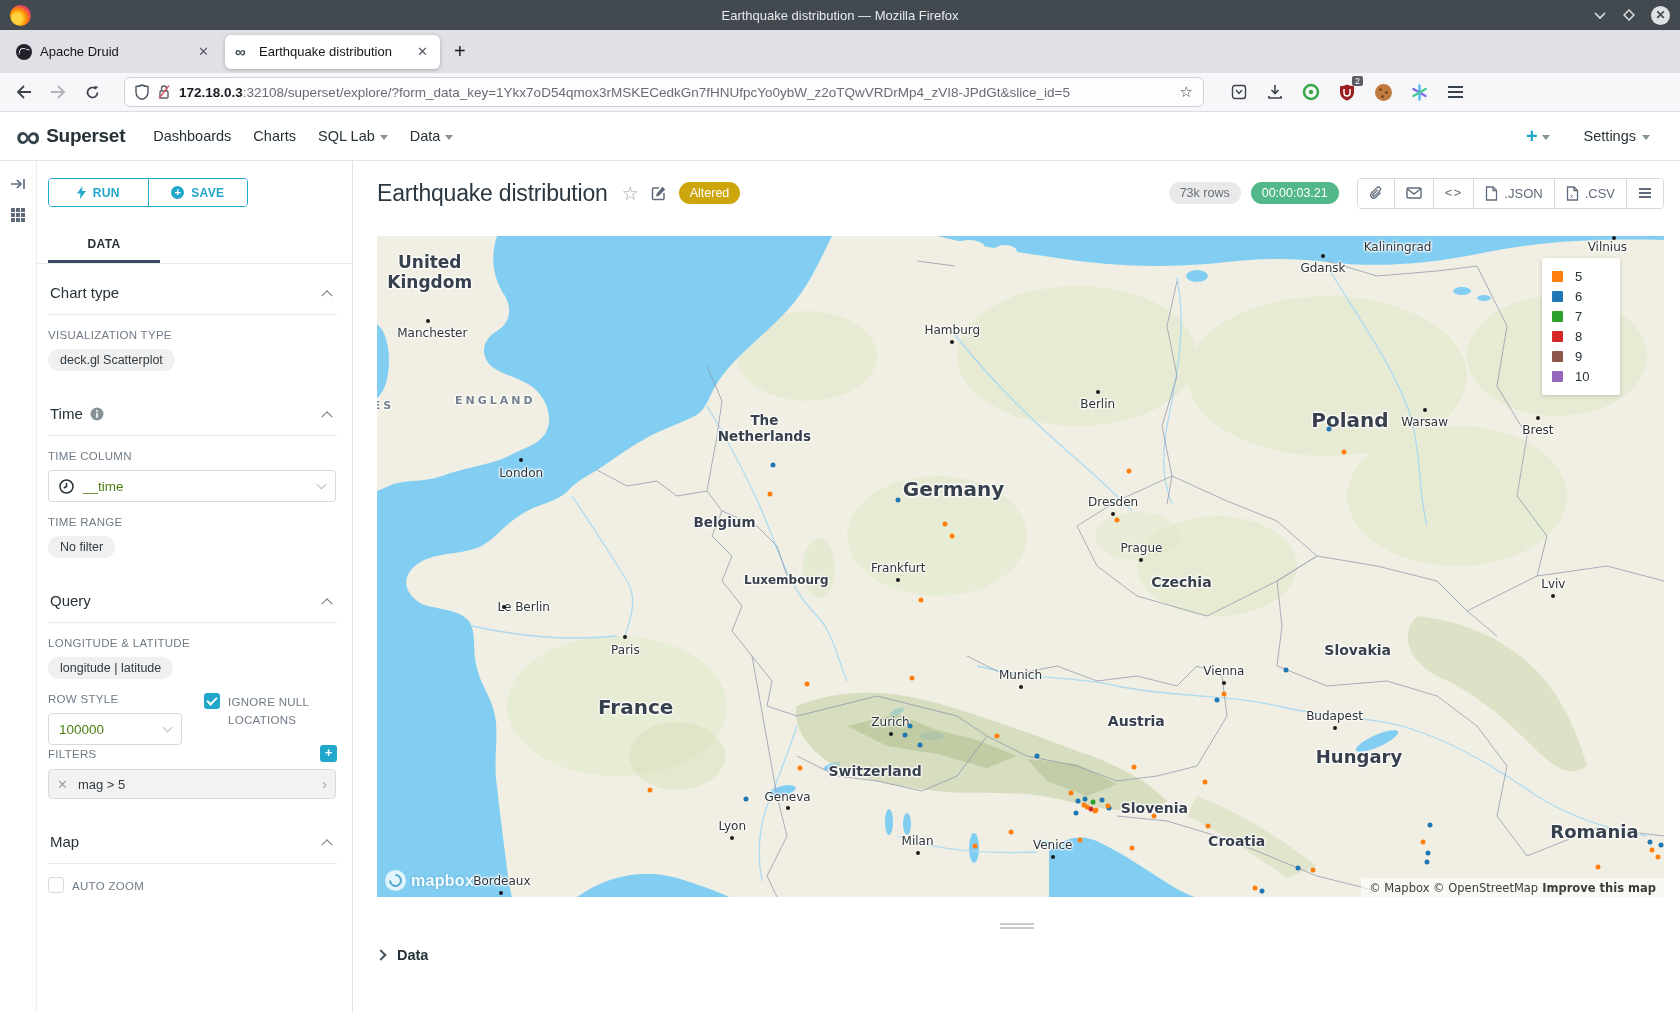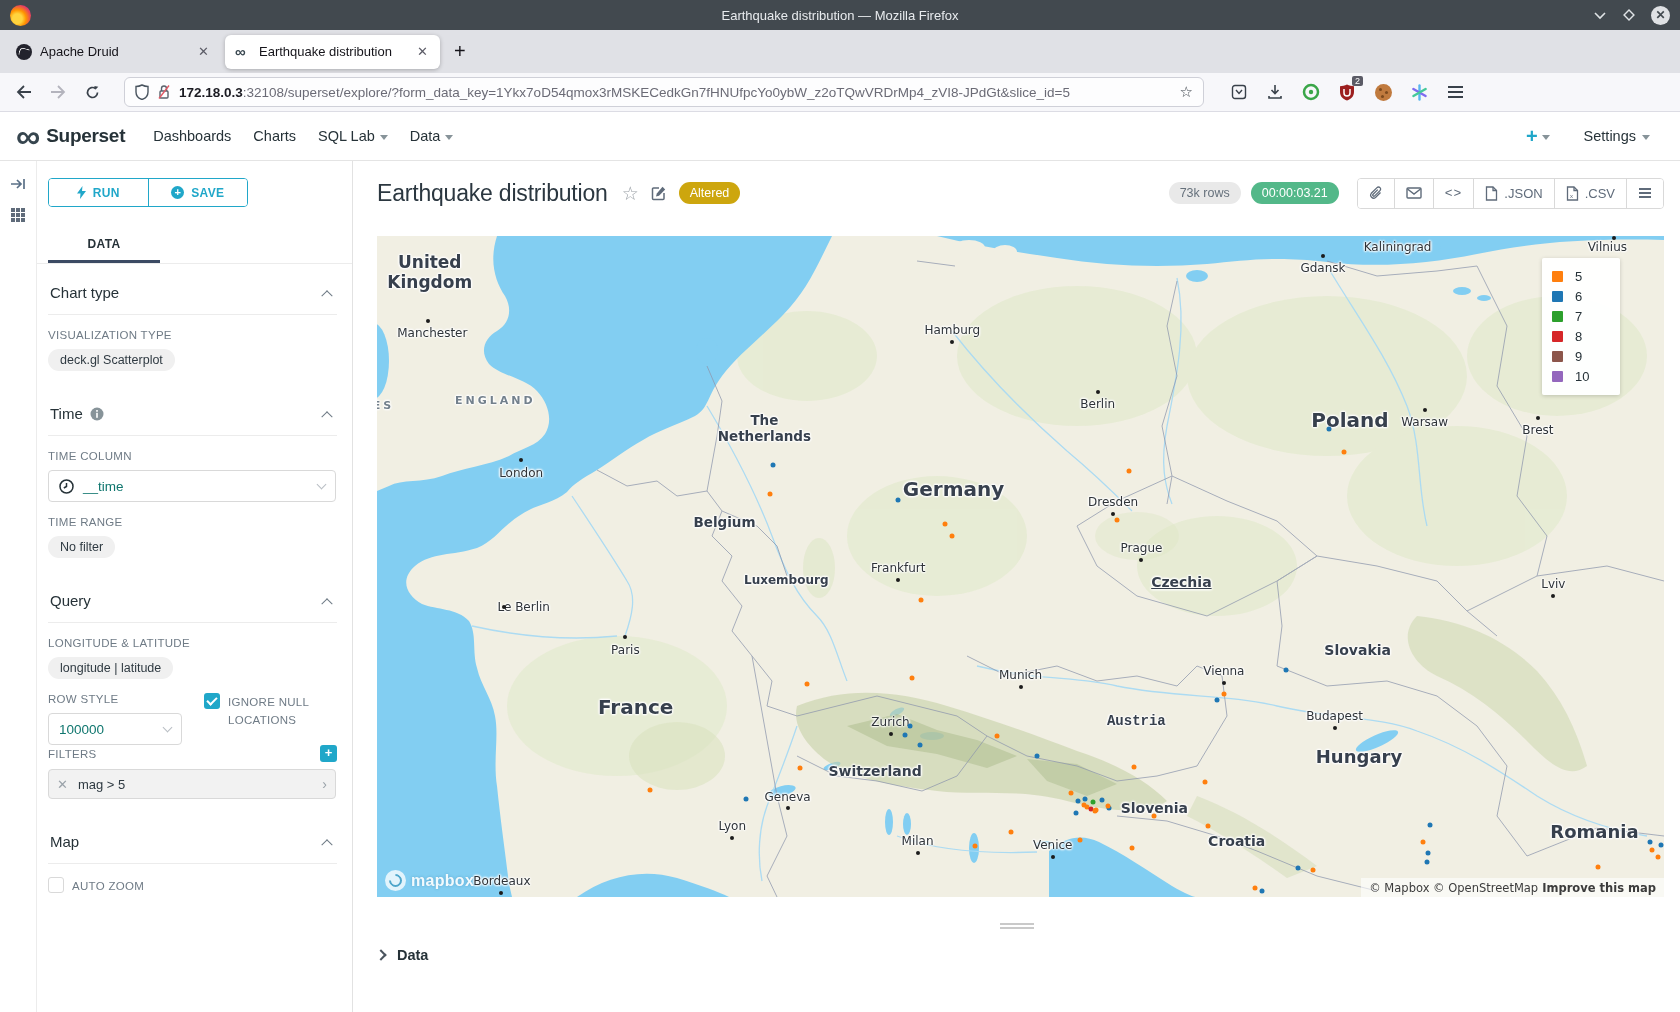--- a/index.html
+++ b/index.html
@@ -57,21 +57,21 @@
 .btn-group .pbtn{flex:1;display:flex;align-items:center;justify-content:center;gap:7px;color:#20a7c9;font-size:12px;font-weight:bold;letter-spacing:.3px;background:#fff}
 .btn-group .pbtn:first-child{border-right:1.5px solid #20a7c9}
 .save-plus{width:13px;height:13px;border-radius:50%;background:#20a7c9;color:#fff;font-size:11px;line-height:13px;text-align:center;font-weight:bold}
 .ptabs{margin-top:22px;border-bottom:1px solid #ececec;margin-left:-11px;margin-right:-15px;padding-left:11px}
 .ptab{display:inline-block;width:112px;text-align:center;font-size:12px;font-weight:bold;color:#263238;letter-spacing:.4px;padding:8px 0 9px;border-bottom:3px solid #3b4a63}
 .sect-head{display:flex;align-items:center;justify-content:space-between;padding:20px 2px 13px 2px;border-bottom:1px solid #ececec;font-size:15px;color:#263238}
 .chev{width:8px;height:8px;border-right:1.6px solid #6e7a85;border-bottom:1.6px solid #6e7a85;margin-right:4px}
 .chev.up{transform:rotate(-135deg) translate(-2px,-2px)}
 .ctl-label{margin-top:14px;font-size:11.5px;color:#6f7b86;letter-spacing:.3px}
 .pill{display:inline-flex;align-items:center;margin-top:8px;background:#f0f0f0;border-radius:12px;padding:4px 12px;font-size:12.5px;color:#2f3a42}
-.select{margin-top:8px;height:32px;border:1px solid #d9d9d9;border-radius:4px;display:flex;align-items:center;padding:0 10px;font-size:13.5px;color:#0f766e;background:#fff}
+.select{margin-top:8px;height:32px;border:1px solid #d9d9d9;border-radius:4px;display:flex;align-items:center;padding:0 10px;font-size:13.5px;color:#4d7c0f;background:#fff}
 .select .sp{flex:1}
 .sel-chev{width:7px;height:7px;border-right:1.4px solid #b9bec4;border-bottom:1.4px solid #b9bec4;transform:rotate(45deg);margin-top:-3px}
 .w-full{width:288px}
 .qrow{display:flex;gap:22px}
 .qcol{display:flex;flex-direction:column}
 .chkrow{display:flex;align-items:flex-start;gap:8px;margin-top:14px}
 .chkbox{width:16px;height:16px;border-radius:3px;flex:0 0 16px}
 .chk-on{background:#20a7c9;position:relative}
 .chk-on::after{content:"";position:absolute;left:5px;top:2px;width:4px;height:8px;border:solid #fff;border-width:0 2px 2px 0;transform:rotate(45deg)}
 .chk-off{background:#fff;border:1.5px solid #d9d9d9}
@@ -555,24 +555,24 @@
 Netherlands</div>
             <div class="mlabel t" style="left: 44.7%; top: 14.2%;">Hamburg</div>
             <span class="cdot" style="left: 44.7%; top: 16%;"></span>
             <div class="mlabel c" style="left: 44.8%; top: 38.2%; font-size: 20px;">Germany</div>
             <div class="mlabel t" style="left: 56%; top: 25.4%;">Berlin</div>
             <span class="cdot" style="left: 56%; top: 23.6%;"></span>
             <div class="mlabel t" style="left: 57.2%; top: 40.3%;">Dresden</div>
             <span class="cdot" style="left: 57.2%; top: 42.1%;"></span>
             <div class="mlabel t" style="left: 59.4%; top: 47.2%;">Prague</div>
             <span class="cdot" style="left: 59.4%; top: 49%;"></span>
-            <div class="mlabel c" style="left: 62.5%; top: 52.4%; text-decoration: underline;">Czechia</div>
+            <div class="mlabel c" style="left: 62.5%; top: 52.4%;">Czechia</div>
             <div class="mlabel t" style="left: 65.8%; top: 65.8%;">Vienna</div>
             <span class="cdot" style="left: 65.8%; top: 67.6%;"></span>
-            <div class="mlabel c" style="left: 59%; top: 73.3%; font-family: Liberation Mono, monospace;">Austria</div>
+            <div class="mlabel c" style="left: 59%; top: 73.3%;">Austria</div>
             <div class="mlabel c" style="left: 60.4%; top: 86.6%;">Slovenia</div>
             <div class="mlabel c" style="left: 66.8%; top: 91.6%;">Croatia</div>
             <div class="mlabel t" style="left: 74.4%; top: 72.6%;">Budapest</div>
             <span class="cdot" style="left: 74.4%; top: 74.4%;"></span>
             <div class="mlabel c" style="left: 76.3%; top: 78.6%; font-size: 18px;">Hungary</div>
             <div class="mlabel c" style="left: 76.2%; top: 62.6%;">Slovakia</div>
             <div class="mlabel c" style="left: 75.6%; top: 27.8%; font-size: 20px;">Poland</div>
             <div class="mlabel t" style="left: 81.4%; top: 28.1%;">Warsaw</div>
             <span class="cdot" style="left: 81.4%; top: 26.3%;"></span>
             <div class="mlabel t" style="left: 73.5%; top: 4.9%;">Gdansk</div>

